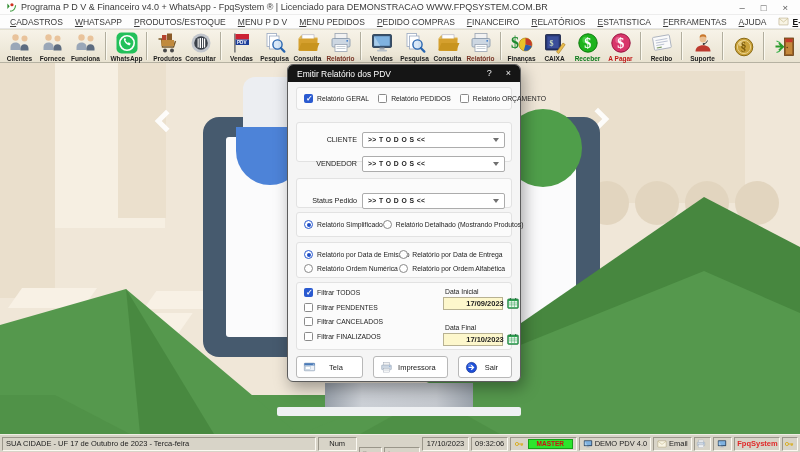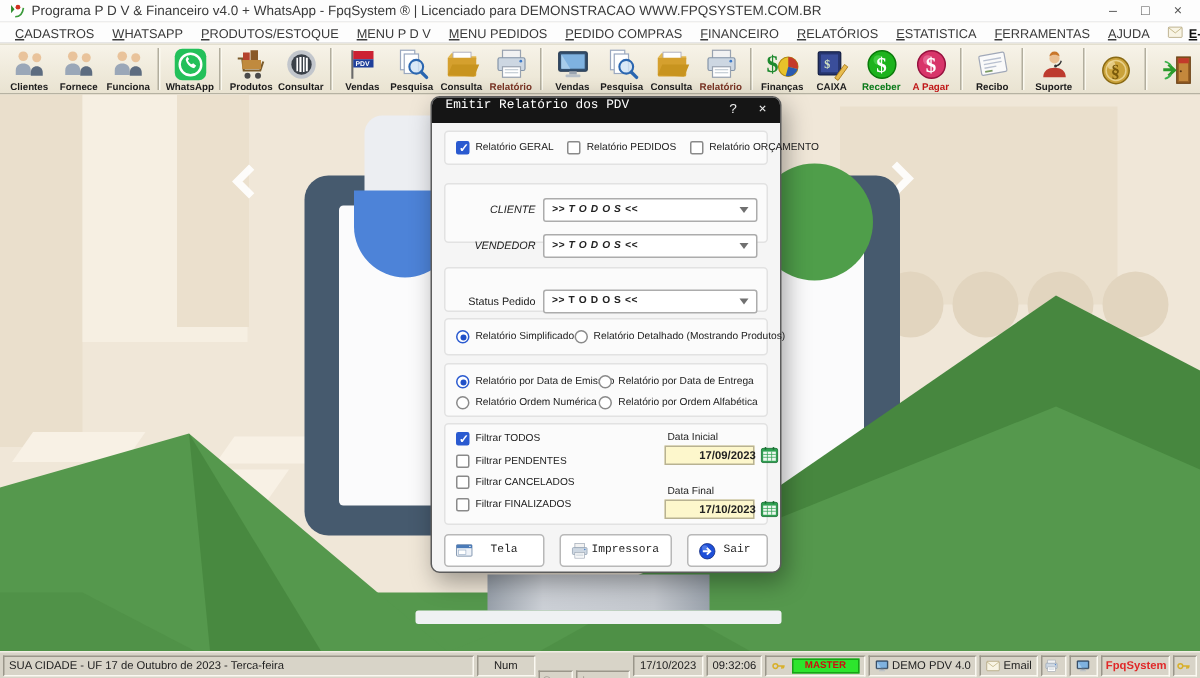--- a/index.html
+++ b/index.html
@@ -59,28 +59,28 @@
   .bulb-blue{left:236px;top:64px;width:68px;height:58px;background:#4d83d8;border-radius:0 0 34px 34px;}
   .bulb-green{left:504px;top:46px;width:78px;height:78px;background:#4f9e4a;border-radius:50%;}
   .mountains{position:absolute;left:0;top:0;}
   .stand-neck{left:325px;top:320px;width:148px;height:24px;
     background:linear-gradient(90deg,#98a0aa,#ccd0d6 25%,#c4c8ce 75%,#9aa2ac);}
   .stand-base{left:277px;top:344px;width:244px;height:9px;background:#eff1f3;border-radius:2px;}
 
   
   .dialog{position:absolute;left:287px;top:64px;width:234px;height:318px;background:#f5f5f5;
     border:1px solid #5c5c5c;border-radius:6px;box-shadow:3px 6px 16px rgba(0,0,0,.35);}
-  .dlg-titlebar{height:17px;background:#151515;border-radius:5px 5px 0 0;display:flex;align-items:flex-start;
-    padding:0 9px;color:#fff;font-family:Liberation Mono, monospace;}
+  .dlg-titlebar{height:17px;background:#151515;border-radius:5px 5px 0 0;display:flex;align-items:center;
+    padding:0 9px;color:#fff;}
   .dlg-title{font-size:8.5px;flex:1;}
   .dlg-btn{font-size:9px;color:#eee;margin-left:14px;line-height:17px;}
   .dlg-body{position:absolute;left:0;top:17px;right:0;bottom:0;font-size:6.8px;}
   .group{position:absolute;left:8px;right:8px;border:1px solid #e2e2e2;border-radius:3px;background:#fbfbfb;}
   .g1{top:5px;height:23px;display:flex;align-items:center;gap:9px;padding-left:7px;}
-  .g2{top:40px;height:40px;font-style:italic;}
+  .g2{top:40px;height:40px;}
   .g3{top:96px;height:30px;padding-top:6px;}
   .g4{top:130px;height:25px;}
   .g5{top:160px;height:36px;display:grid;grid-template-columns:46% 54%;align-content:start;row-gap:5px;padding:7px 0 0 7px;}
   .g6{top:200px;height:68px;}
   .chk-item,.rad-item{display:flex;align-items:center;gap:4px;white-space:nowrap;}
   .chk{width:9px;height:9px;border:1px solid #8a8a8a;border-radius:1.5px;background:#fff;position:relative;flex:none;}
   .chk.on{background:#2a5ad0;border-color:#2a5ad0;}
   .chk .mark{display:none;}
   .chk.on .mark{display:block;position:absolute;left:1px;top:-1px;color:#fff;font-size:8px;line-height:9px;font-weight:bold;}
   .rad{width:9px;height:9px;border:1px solid #8a8a8a;border-radius:50%;background:#fff;position:relative;flex:none;}
@@ -96,21 +96,21 @@
   .rad-row .rad-item:first-child{width:47%;}
   .filters{position:absolute;left:7px;top:5px;display:flex;flex-direction:column;gap:5.5px;}
   .dates{position:absolute;left:146px;top:4px;width:82px;}
   .date-label{position:absolute;left:2px;font-size:6.8px;color:#222;}
   .dl1{top:1px;} .dl2{top:37px;}
   .date-row{position:absolute;left:0;display:flex;align-items:center;}
   .dr1{top:10px;} .dr2{top:46px;}
   .date-field{width:60px;height:13px;background:#fdf7cc;border:1px solid #b8b292;font-size:7.5px;font-weight:bold;
     color:#222;display:flex;align-items:center;justify-content:center;padding-left:24px;}
   .cal{width:14px;height:13px;margin-left:3px;}
-  .dlg-buttons{position:absolute;left:8px;right:8px;top:274px;height:22px;display:flex;gap:10px;font-family:Liberation Mono, monospace;}
+  .dlg-buttons{position:absolute;left:8px;right:8px;top:274px;height:22px;display:flex;gap:10px;}
   .dlg-btn-item{height:22px;background:#fff;border:1px solid #b8b8b8;border-radius:3px;display:flex;align-items:center;
     padding:0 6px;font-size:7.5px;color:#222;}
   .dlg-btn-item span.lbl2{flex:1;text-align:center;}
   .dlg-btn-item:nth-child(1){width:68px;}
   .dlg-btn-item:nth-child(2){width:76px;}
   .dlg-btn-item:nth-child(3){width:55px;}
 
   
   .statusbar{position:absolute;left:0;top:434px;width:800px;height:18px;background:#d8d4c8;border-top:1px solid #f0eee4;
     display:flex;align-items:center;gap:2px;padding:0 2px;}

